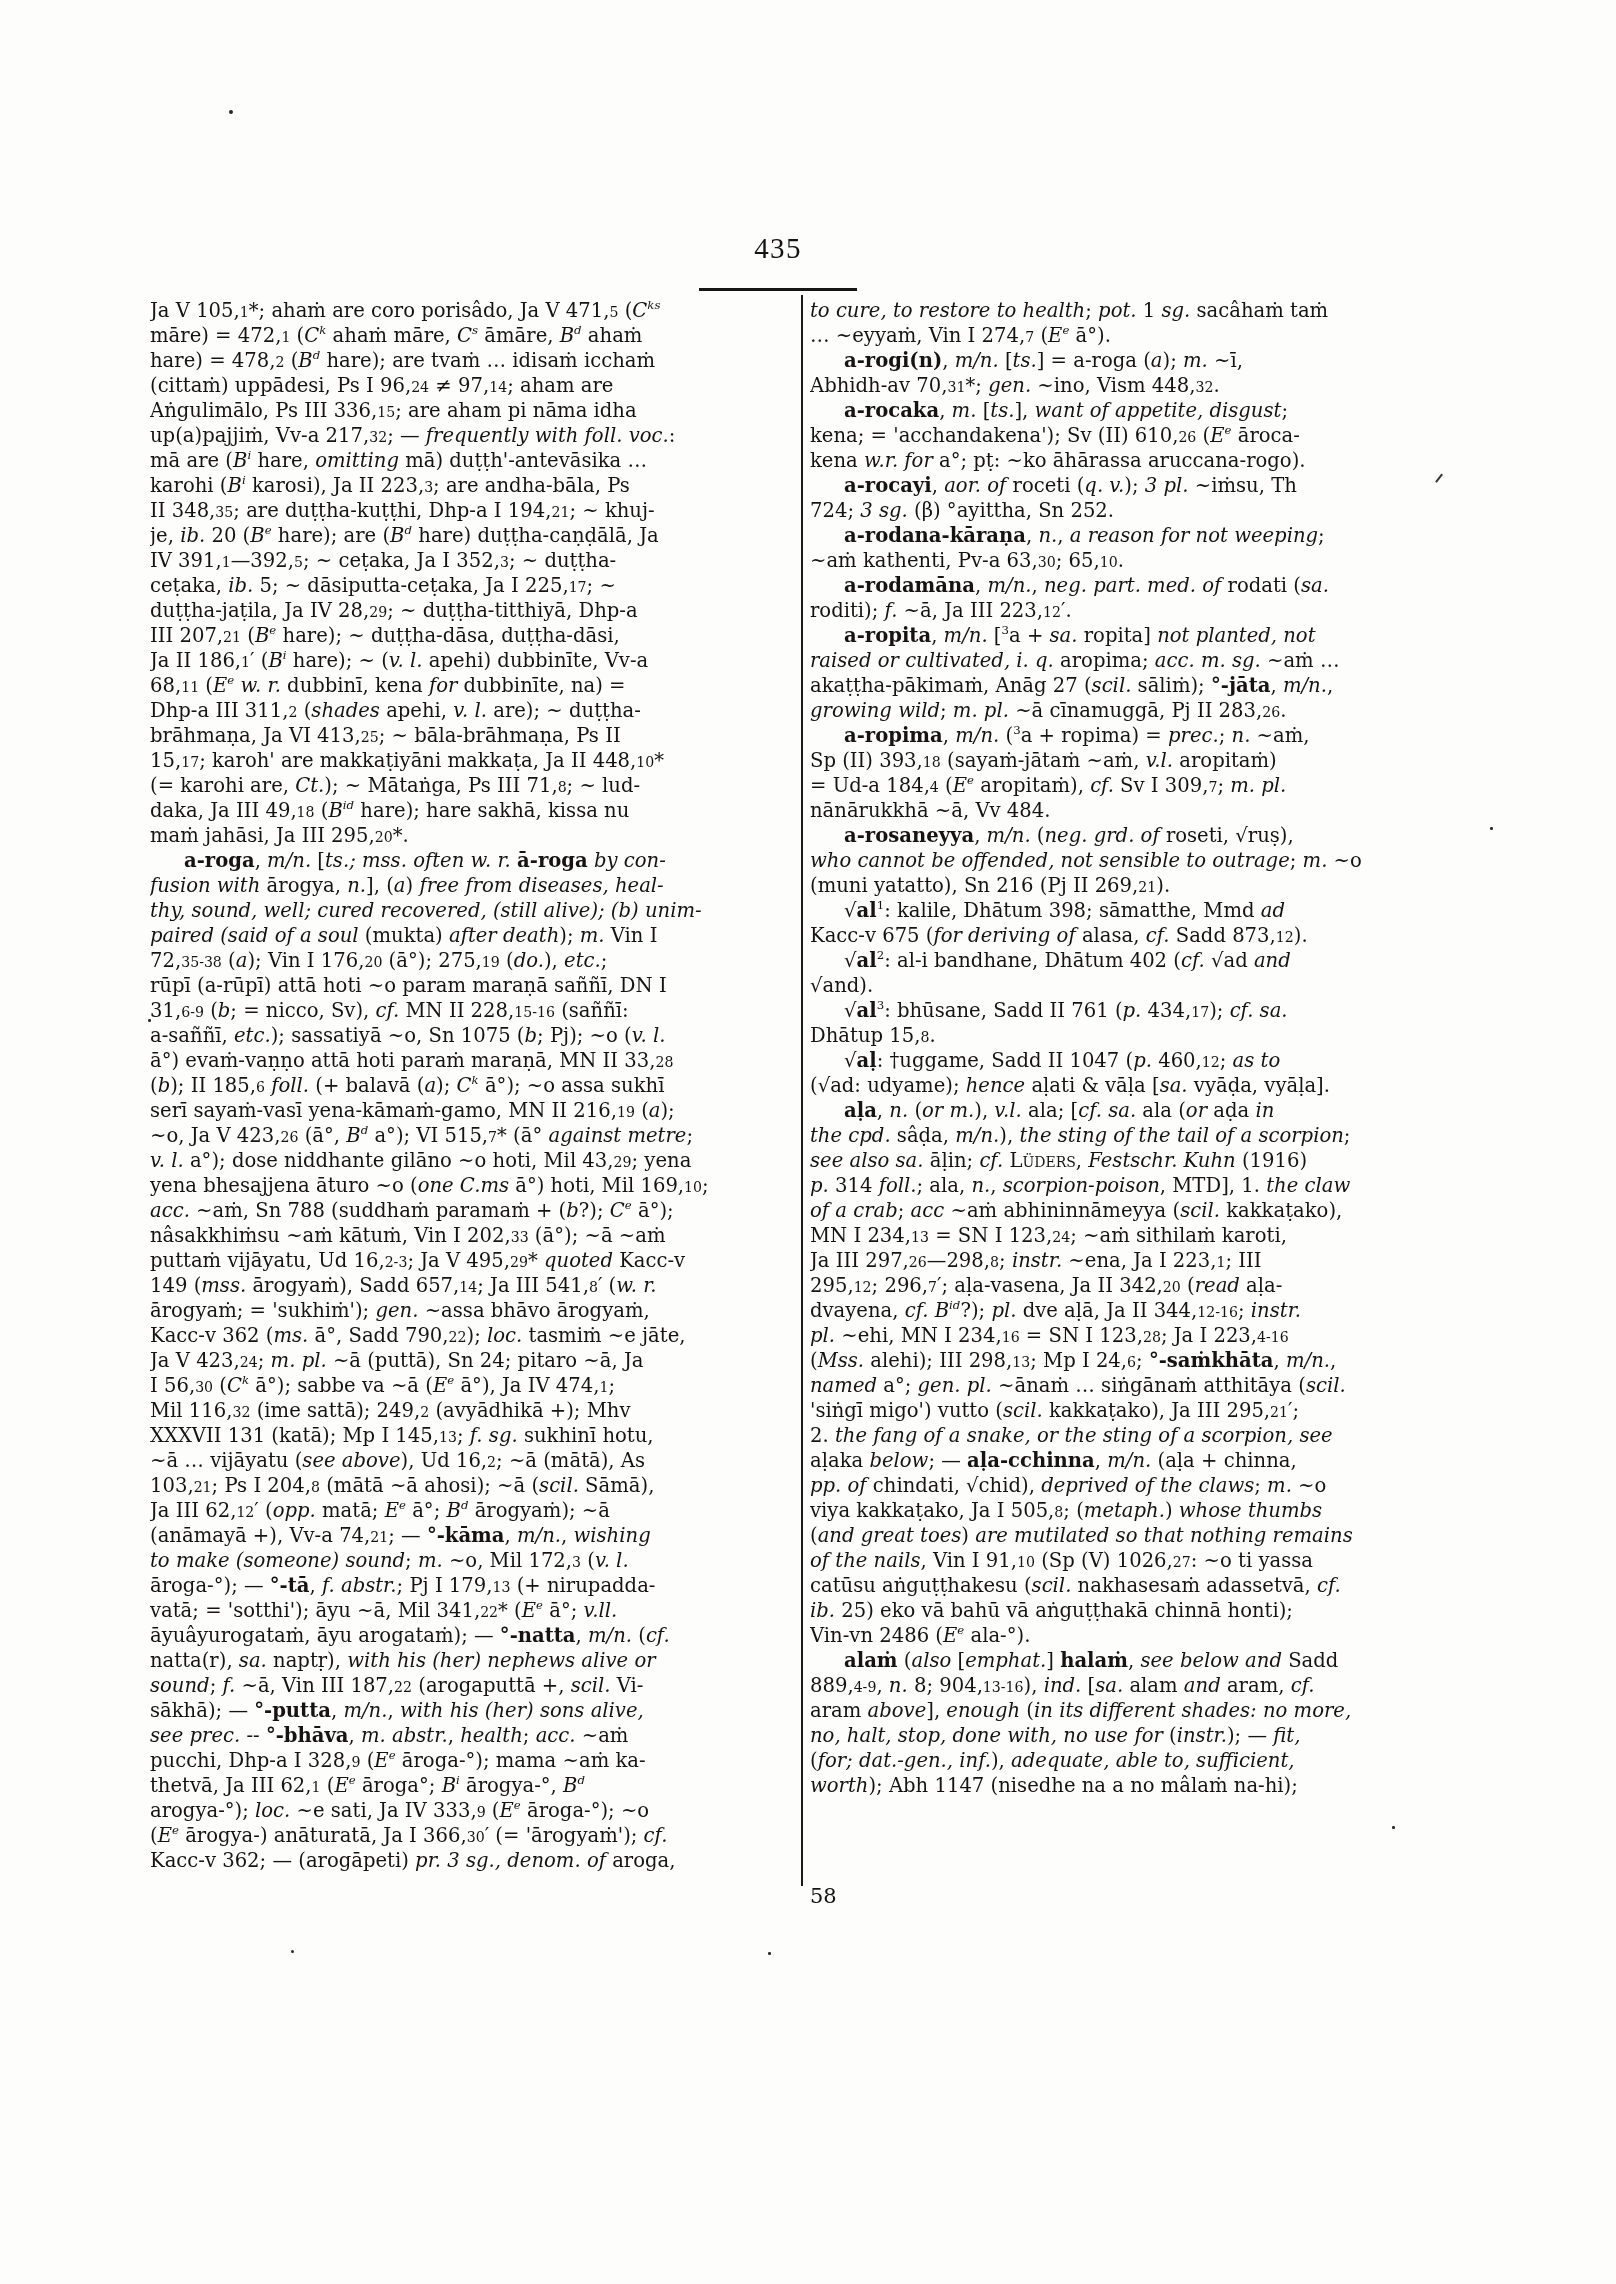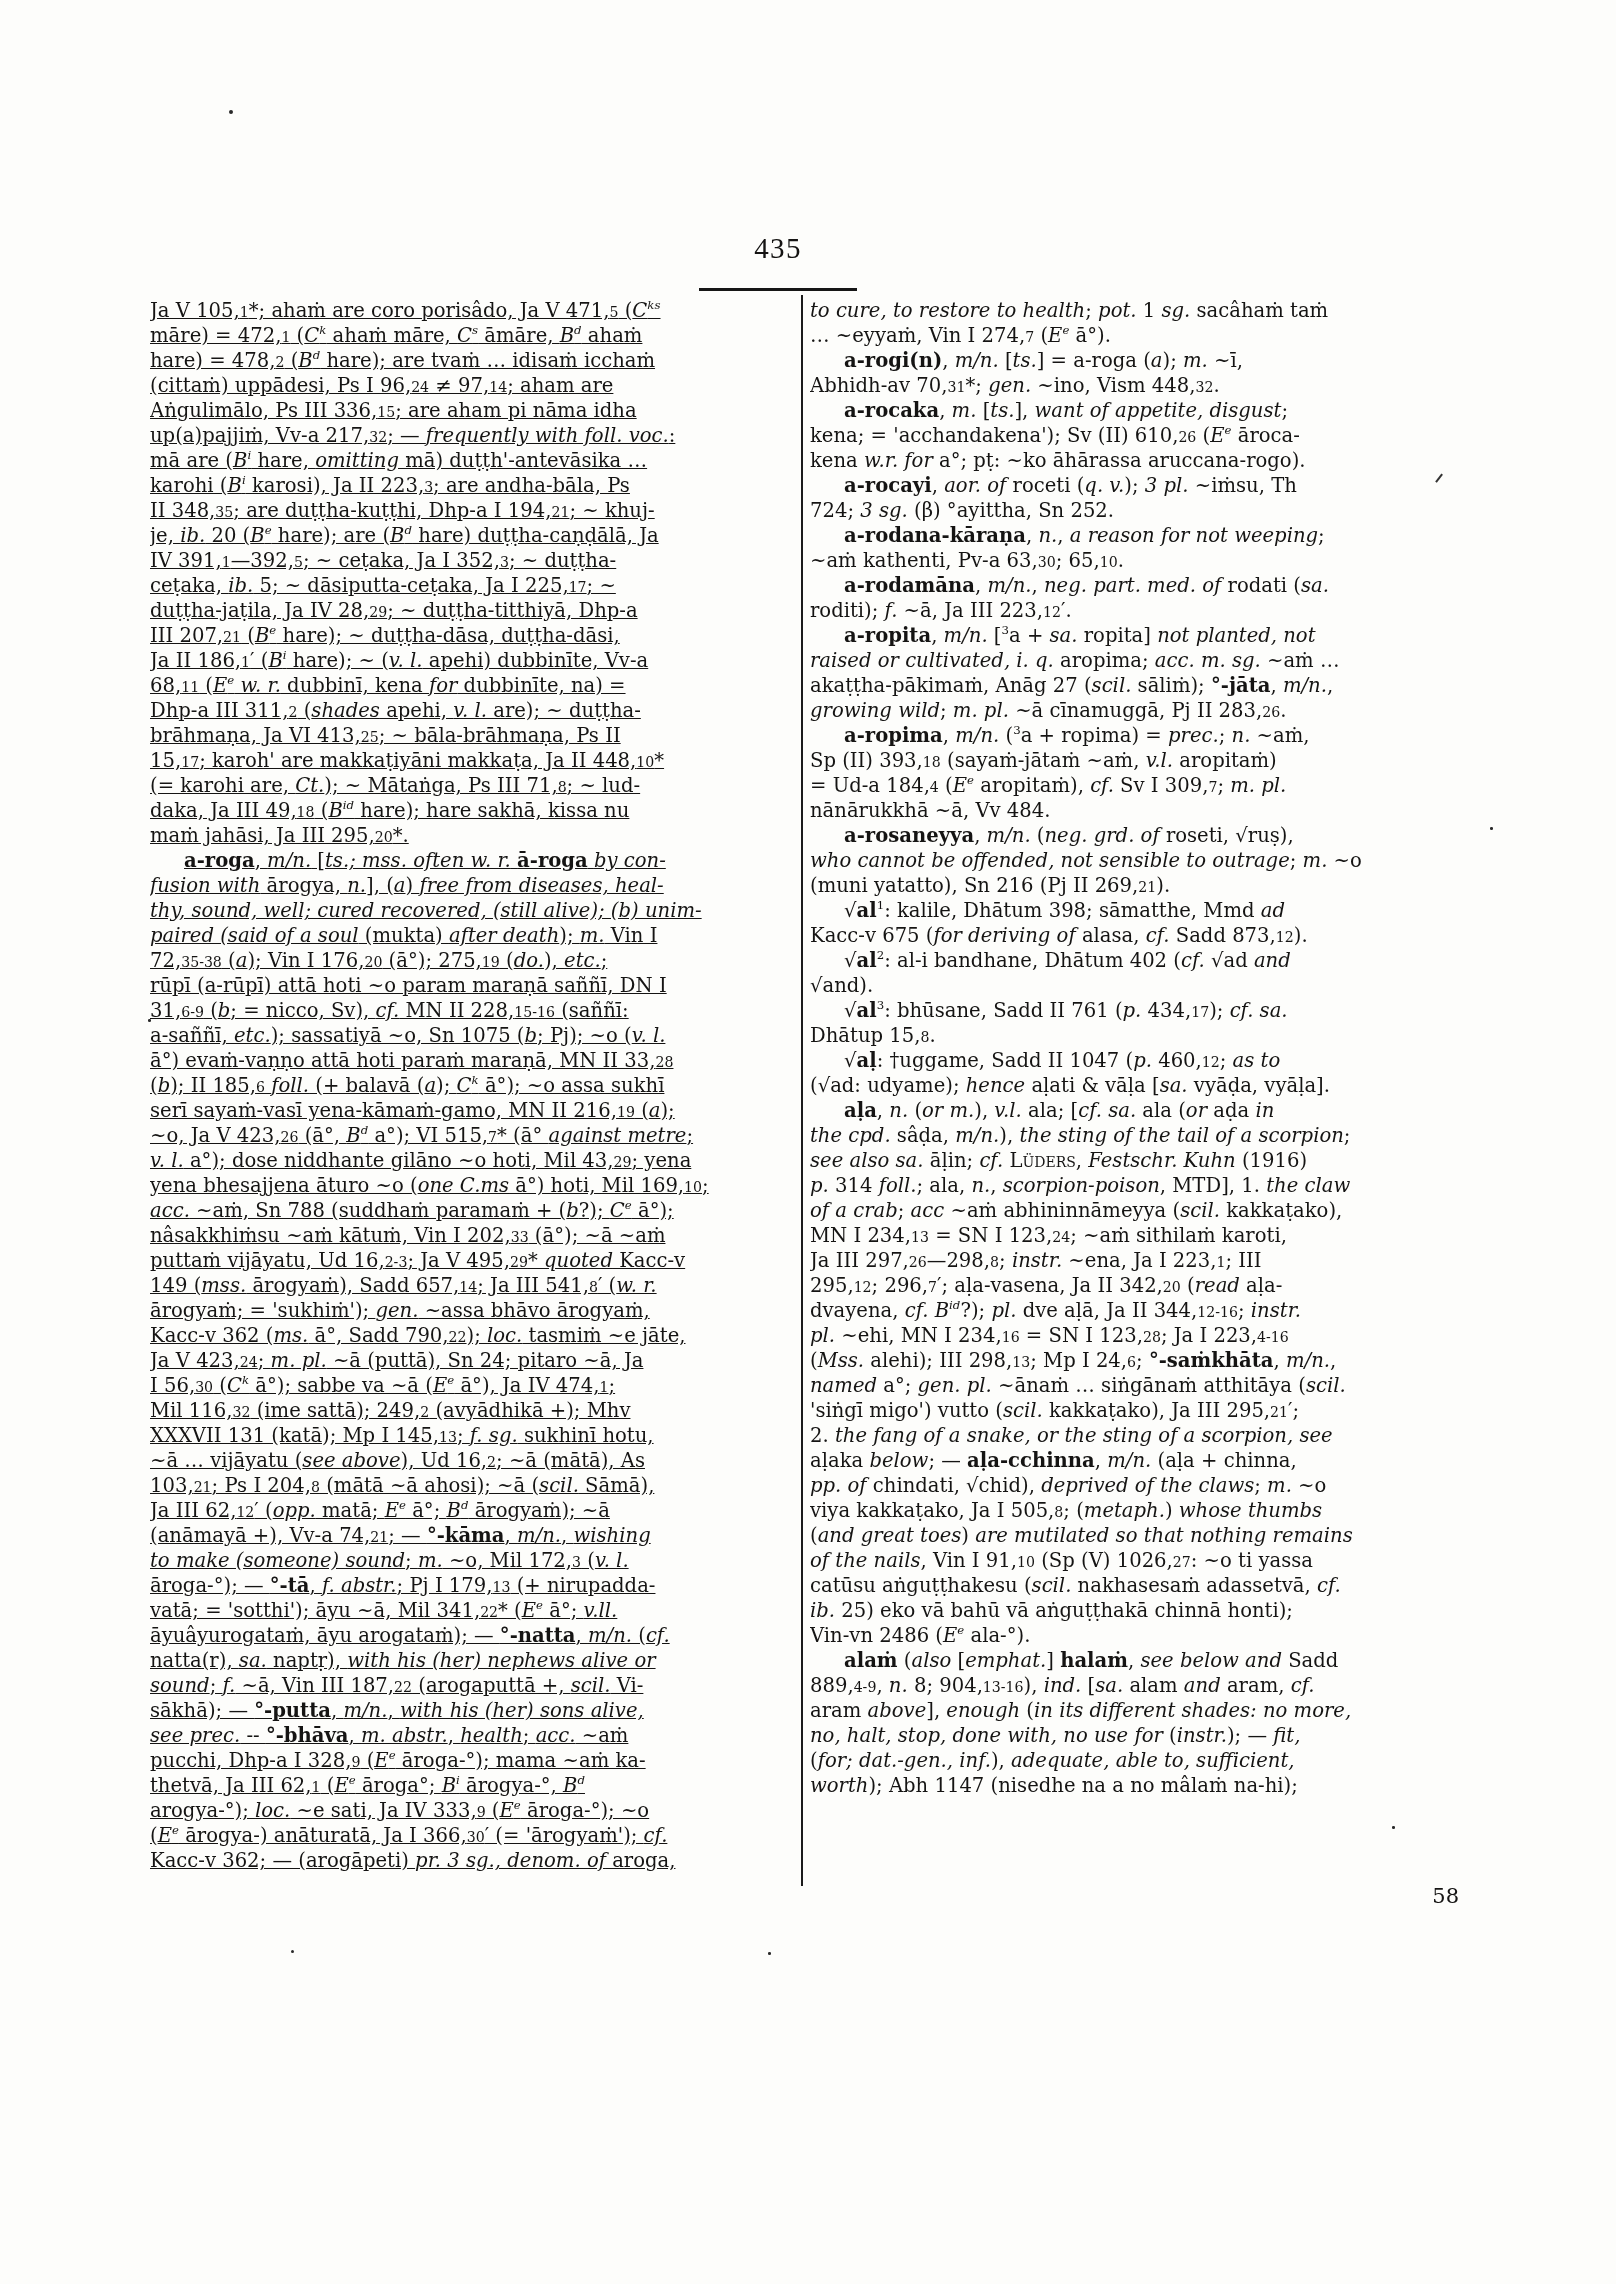--- a/index.html
+++ b/index.html
@@ -18,36 +18,36 @@
     background:#161616;
   }
   .divider {
     position:absolute; top:295px; left:801px; width:2px; height:1591px;
     background:#1b1b1b;
   }
   .col {
     position:absolute; top:298px; width:645px;
     font-size:19.6px; line-height:25px;
   }
-  .col-left  { left:150px;text-decoration:underline;  }
+  .col-left  { left:150px;  }
   .col-right { left:810px; width:653px; }
   .line {
     height:25px; overflow:hidden; white-space:nowrap;
     text-align:justify; text-align-last:justify; -moz-text-align-last:justify;
   }
   .line:after { content:""; display:inline-block; width:100%; }
   .line.end { text-align-last:left; -moz-text-align-last:left; }
   .line.end:after { width:0; }
   .line.indent { text-indent:34px; }
   small { font-size:72%; }
   sup { font-size:60%; vertical-align:super; line-height:0; }
   .sc { font-variant:small-caps; }
   .signature {
     position:absolute; top:1884px; left:810px; width:649px;
-    text-align:right; font-size:21px;
+    font-size:21px;
   }
   .speck { position:absolute; background:#2a2a2a; border-radius:50%; }
   .tick {
     position:absolute; top:477px; left:1434px; width:10.4px; height:2px;
     background:#333; transform:rotate(-52deg);
   }
 </style>
 </head>
 <body>
 

